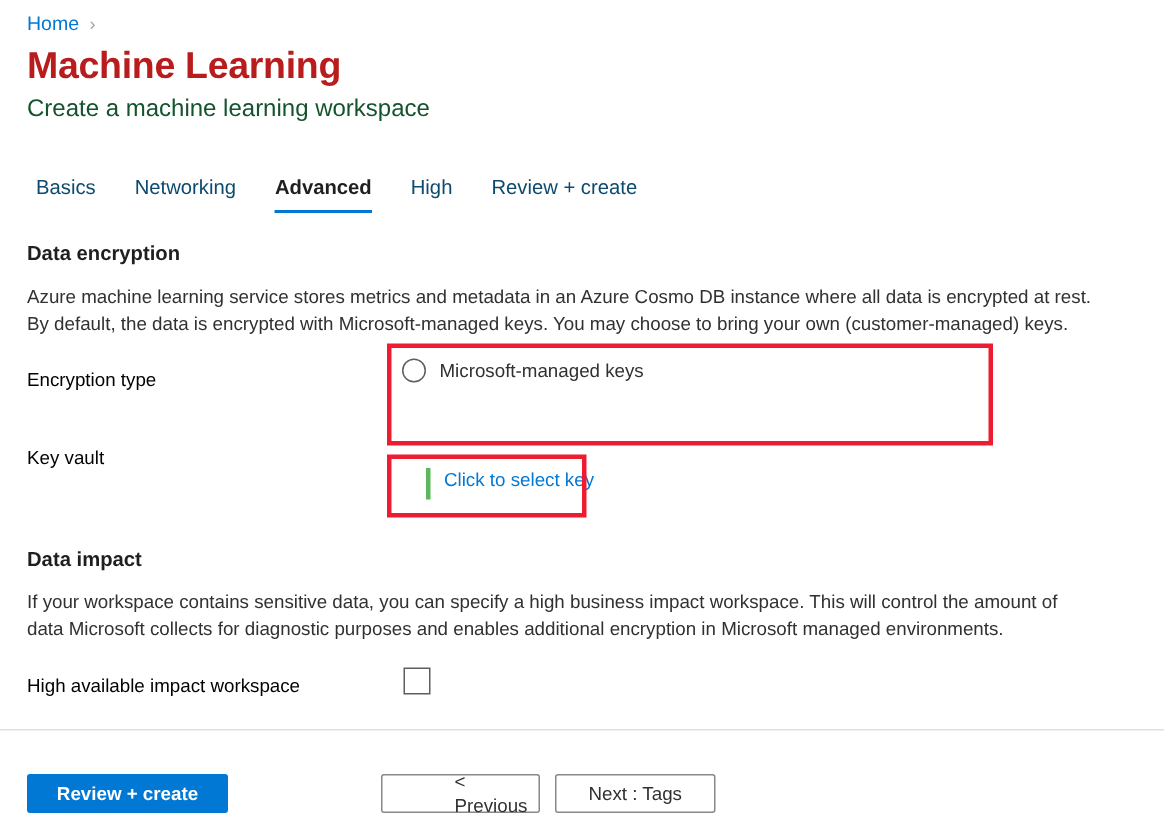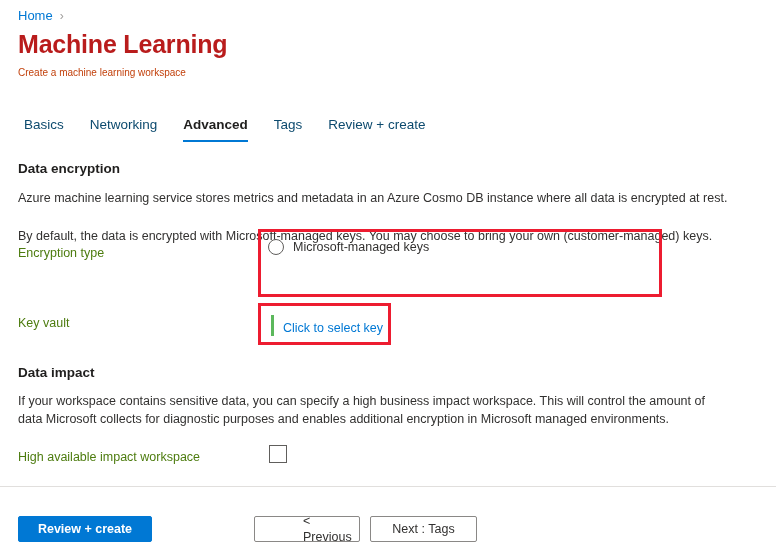--- a/index.html
+++ b/index.html
@@ -47,23 +47,23 @@
     font-size: 25px;
     line-height: 31px;
     font-weight: bold;
     color: #b91c1c;
     letter-spacing: -0.2px;
   }
   .page-subtitle {
     position: absolute;
     left: 18px;
     top: 65px;
-    font-size: 10px;
-    line-height: 16px;
-    color: #c2410c;
+    font-size: 16px;
+    line-height: 16px;
+    color: #14532d;
   }
 
   
   .tabbar {
     position: absolute;
     left: 18px;
     top: 116px;
     display: flex;
     align-items: flex-start;
     height: 30px;
@@ -110,21 +110,21 @@
     color: #323130;
     width: 744px;
   }
 
   
   .field-label {
     position: absolute;
     left: 18px;
     font-size: 12.5px;
     line-height: 16px;
-    color: #4d7c0f;
+    color: #000000;
   }
 
   
   .radio-group {
     position: absolute;
     left: 268px;
     top: 239px;
     display: flex;
     flex-direction: column;
     gap: 9px;
@@ -175,24 +175,24 @@
     box-sizing: border-box;
     pointer-events: none;
     background: transparent;
   }
   #hl-encryption { left: 258px; top: 229px; width: 404px; height: 68px; }
   #hl-keyvault  { left: 258px; top: 303px; width: 133px; height: 42px; }
 
   
   .keyvault-control {
     position: absolute;
-    left: 271px;
+    left: 284px;
     top: 312px;
     display: flex;
-    align-items: flex-end;
+    align-items: flex-start;
     height: 24px;
   }
   .required-bar {
     width: 3px;
     height: 21px;
     background: #5cb85c;
     flex: 0 0 auto;
   }
   .keyvault-link {
     margin-left: 9px;
@@ -264,40 +264,40 @@
   <span class="breadcrumb-chevron">›</span>
 </div>
 
 <div class="page-title">Machine Learning</div>
 <div class="page-subtitle">Create a machine learning workspace</div>
 
 <div class="tabbar">
   <div class="tab">Basics</div>
   <div class="tab">Networking</div>
   <div class="tab active">Advanced</div>
-  <div class="tab">Tags</div>
+  <div class="tab">High</div>
   <div class="tab">Review + create</div>
 </div>
 
 <div class="section-heading" style="top:160px;">Data encryption</div>
 <div class="section-para" style="top:189px;">Azure machine learning service stores metrics and metadata in an Azure Cosmo DB instance where all data is encrypted at rest.</div>
-<div class="section-para" style="top:207px;margin-top:20px;">By default, the data is encrypted with Microsoft-managed keys. You may choose to bring your own (customer-managed) keys.</div>
+<div class="section-para" style="top:207px;">By default, the data is encrypted with Microsoft-managed keys. You may choose to bring your own (customer-managed) keys.</div>
 
 <div class="field-label" style="top:245px;">Encryption type</div>
 
 <div class="radio-group">
   <div class="radio-row">
     <span class="radio-mark"></span>
     <span class="radio-text">Microsoft-managed keys</span>
   </div>
 </div>
 
 <div class="highlight-box" id="hl-encryption"></div>
 
-<div class="field-label" style="top:315px;">Key vault</div>
+<div class="field-label" style="top:297px;">Key vault</div>
 
 <div class="keyvault-control">
   <span class="required-bar"></span>
   <span class="keyvault-link">Click to select key</span>
 </div>
 
 <div class="highlight-box" id="hl-keyvault"></div>
 
 <div class="section-heading" style="top:364px;">Data impact</div>
 <div class="section-para" style="top:392px;">If your workspace contains sensitive data, you can specify a high business impact workspace. This will control the amount of</div>

